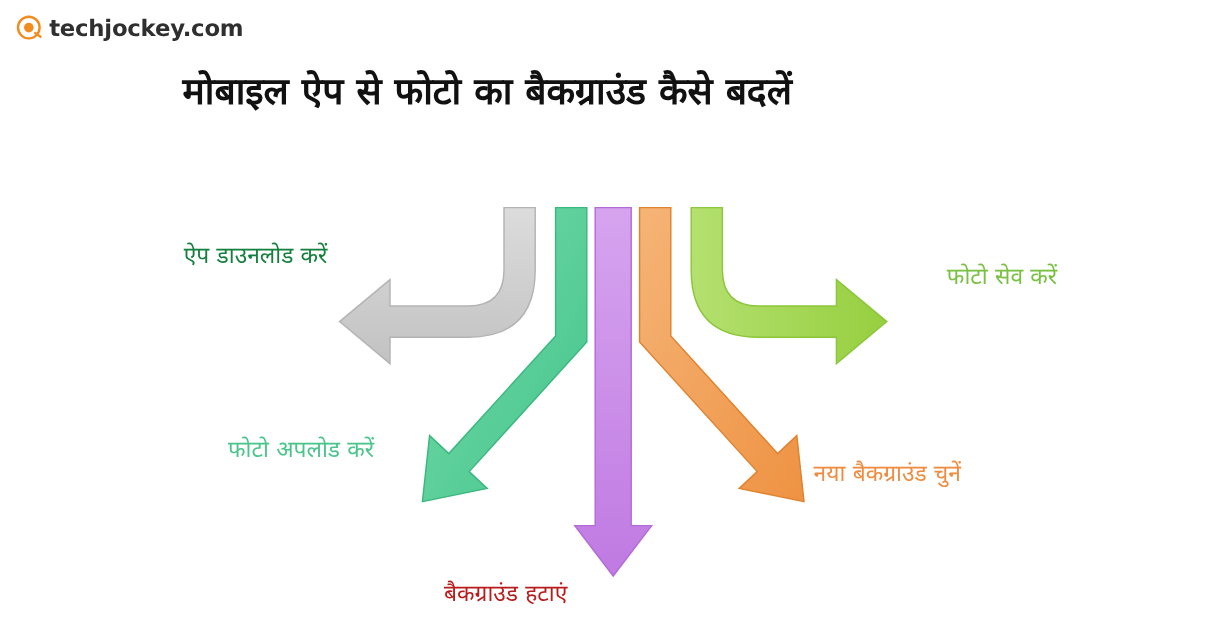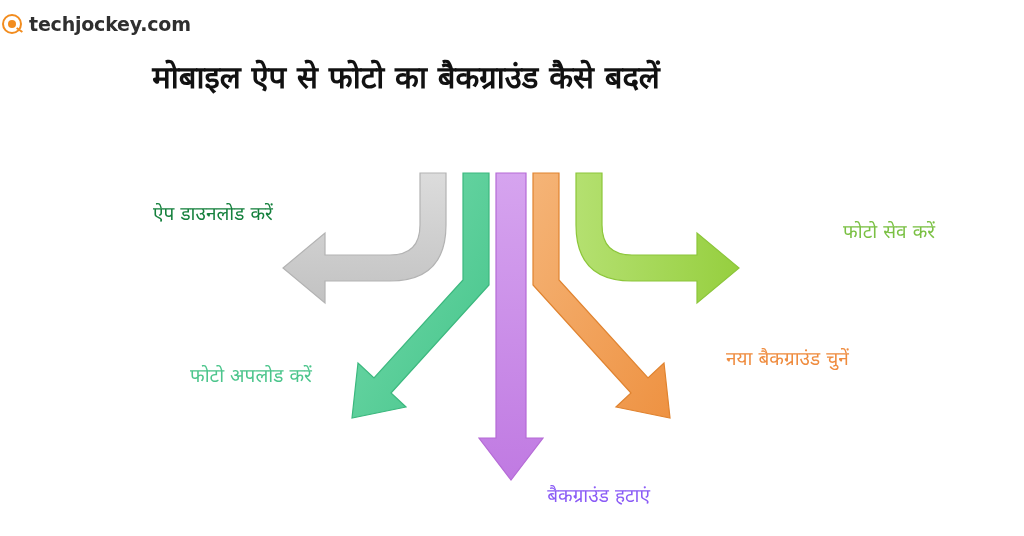--- a/index.html
+++ b/index.html
@@ -15,24 +15,24 @@
     position: relative;
   }
   #canvas {
     position: relative;
     width: 1024px;
     height: 536px;
   }
   
   .logo-wrap {
     position: absolute;
-    left: 2px;
+    left: 14px;
     top: 13px;
     display: flex;
-    align-items: center;
+    align-items: flex-start;
     gap: 7px;
   }
   .logo-mark {
     width: 20px;
     height: 20px;
     border-radius: 50%;
     border: 2px solid #f28c1e;
     position: relative;
     box-sizing: border-box;
   }
@@ -95,43 +95,42 @@
     left: 139px;
     top: 200px;
     width: 148px;
     text-align: center;
     color: #15803d;
   }
   .label-save {
     left: 735px;
     top: 218px;
     width: 200px;
-    text-align: right;
+    text-align: center;
     color: #7ac043;
   }
   .label-upload {
     left: 190px;
     top: 362px;
     width: 150px;
     color: #4cc58c;
   }
   .label-newbg {
     left: 678px;
-    top: 345px;
+    top: 382px;
     width: 170px;
     text-align: left;
     color: #ef8c3f;
-    margin-left: 48px;
   }
   .label-remove {
     left: 370px;
     top: 482px;
     width: 280px;
-    text-align: right;
-    color: #8b5cf6;
+    text-align: left;
+    color: #b91c1c;
   }
 </style>
 </head>
 <body>
 
 <div id="canvas">
 
   <div class="logo-wrap">
     <span class="logo-mark"></span>
     <span class="logo-text">techjockey.com</span>

